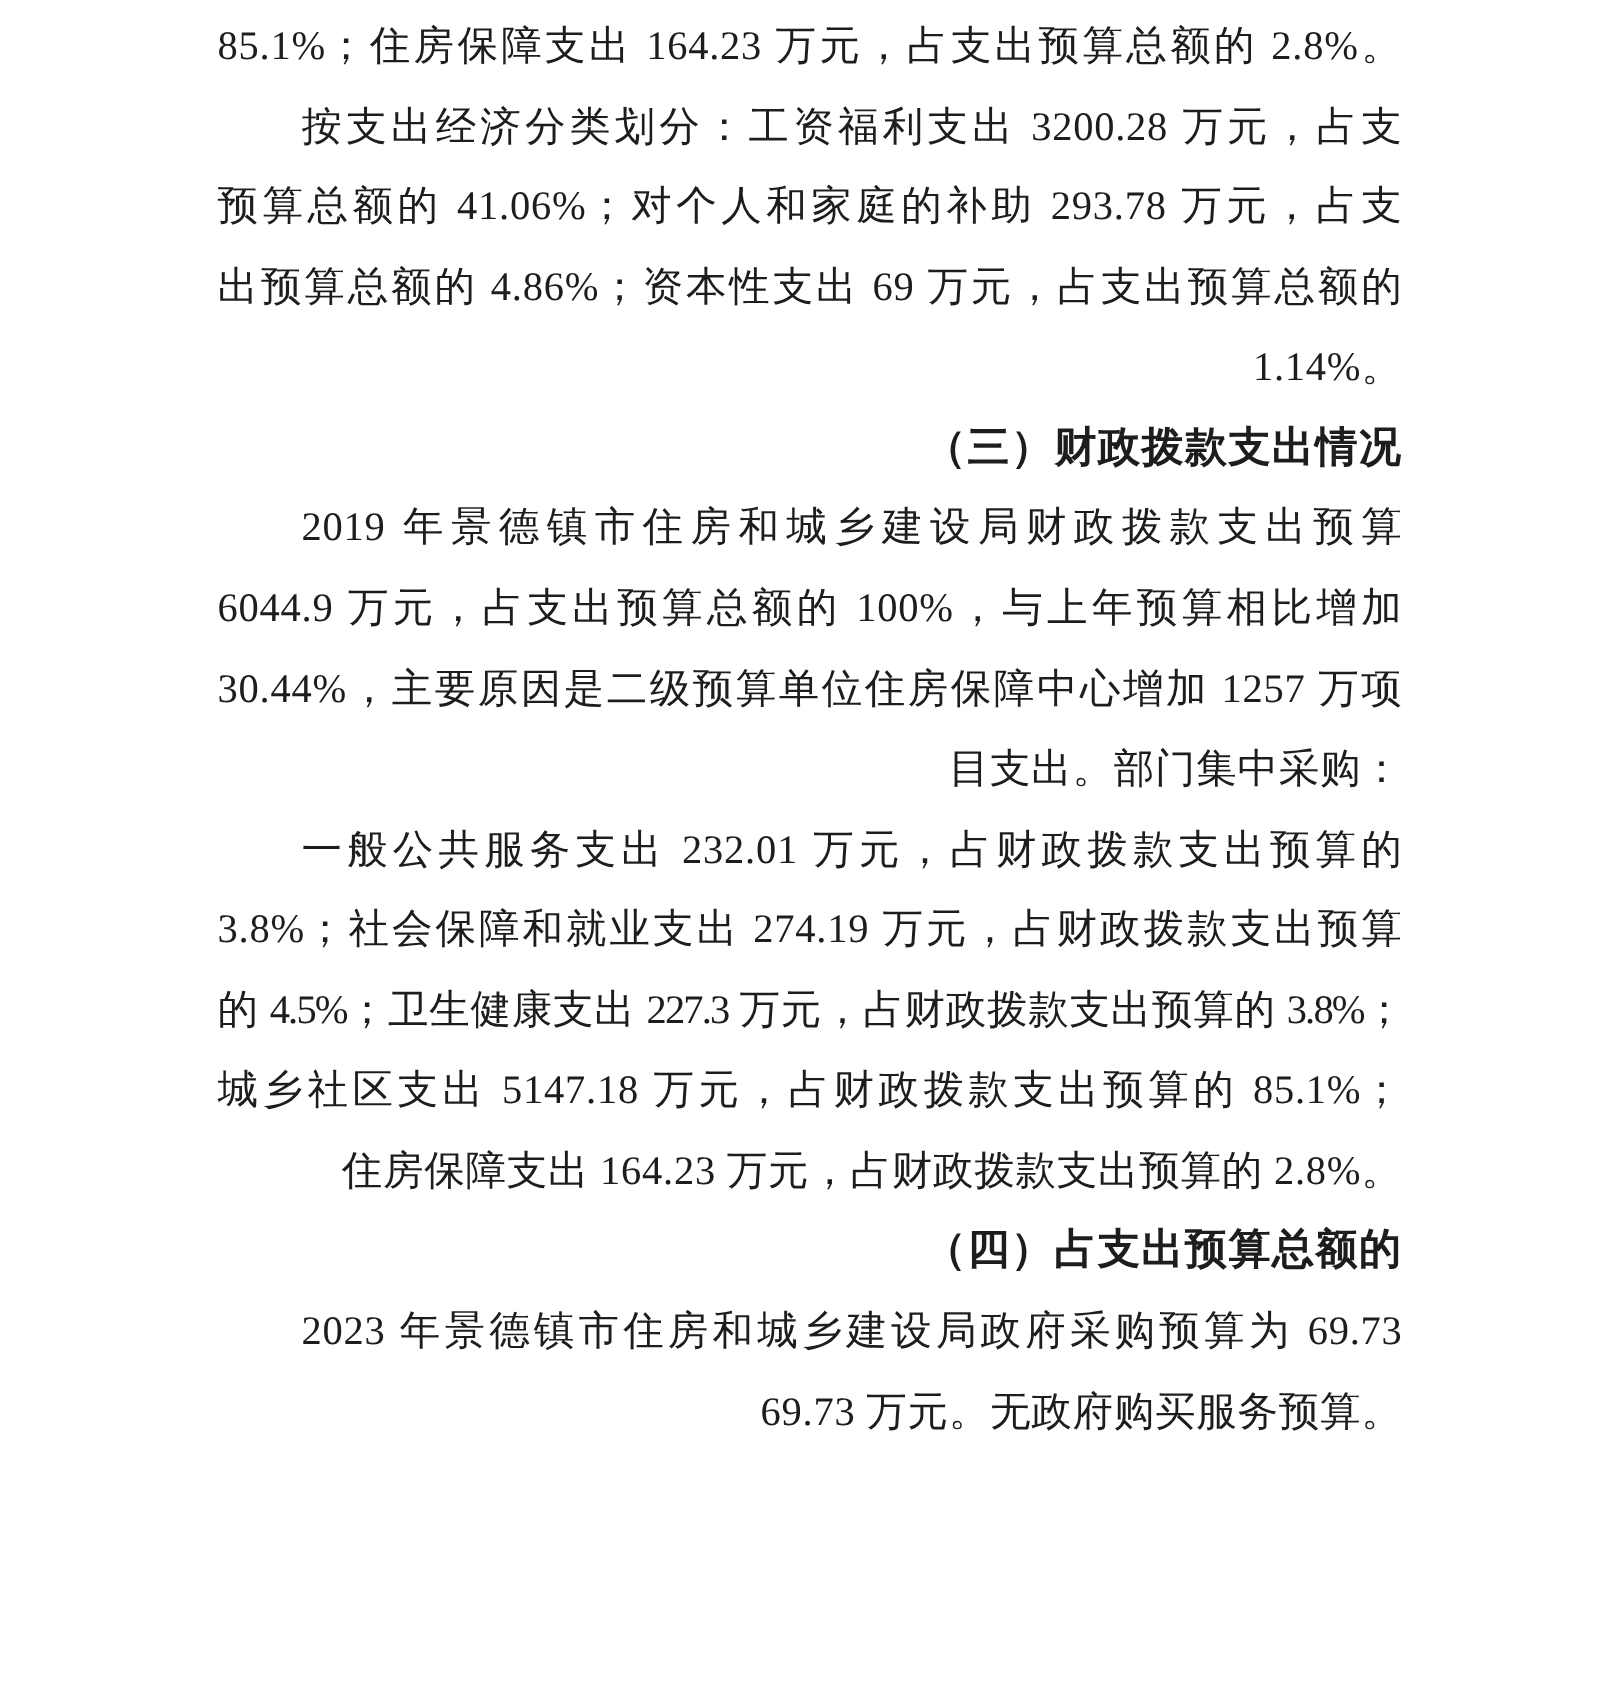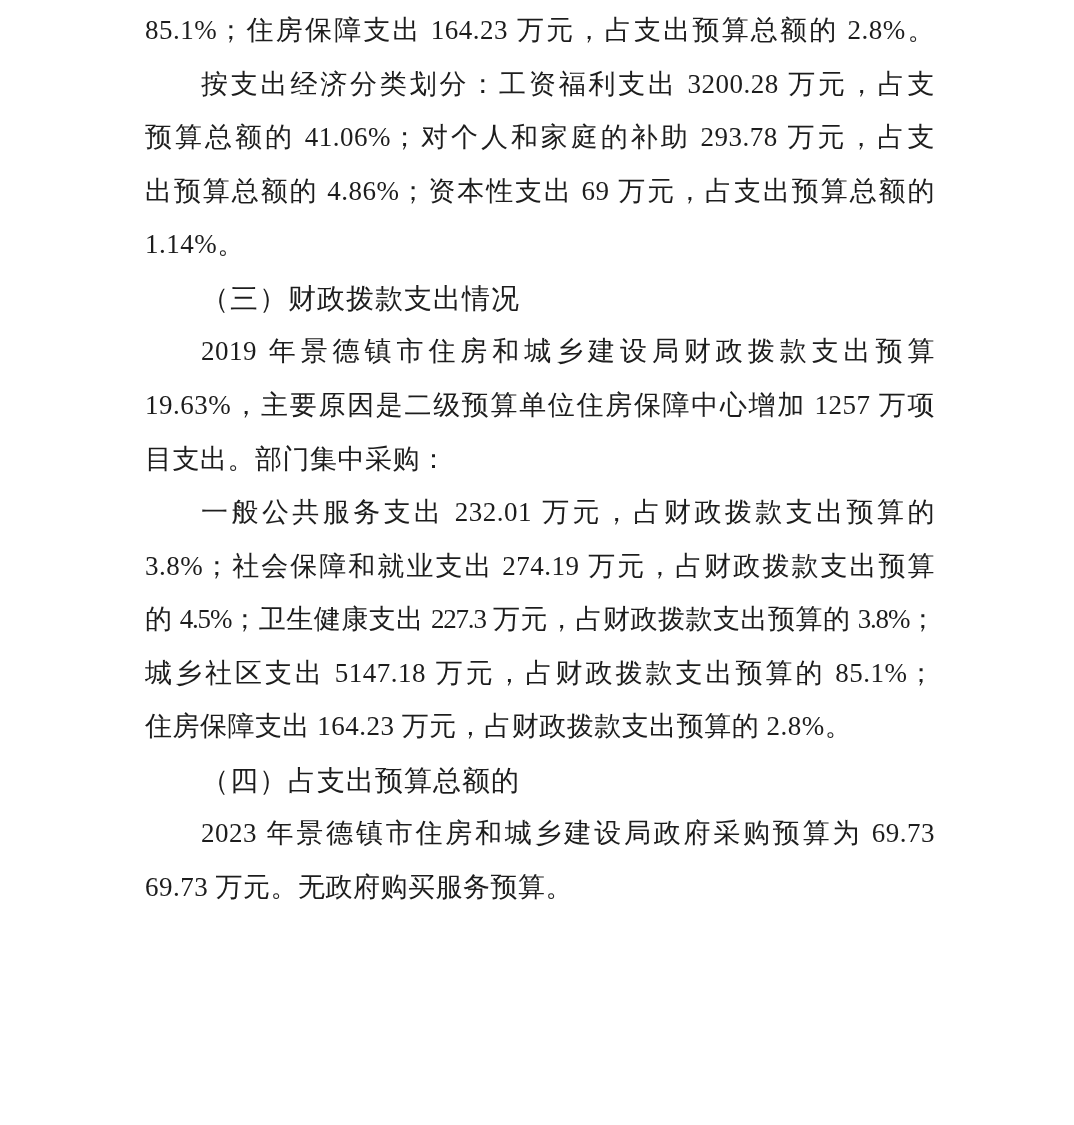--- a/index.html
+++ b/index.html
@@ -25,52 +25,53 @@
     top: 4px;
     width: 790px;
   }
   .line {
     height: 53.57px;
     line-height: 53.57px;
     font-size: 27px;
     letter-spacing: 0.5px;
     color: #1d1d1d;
     white-space: nowrap;
-    text-align: left;
+    text-align: right;
   }
   .line.justify {
     text-align: justify;
     text-align-last: justify;
     text-justify: inter-character;
   }
   .line.indent {
     text-indent: 56px;
   }
   .line.heading {
-    font-weight: 400;
+    font-weight: 700;
     font-size: 28px;
     letter-spacing: 1px;
   }
   .line.tight {
     letter-spacing: -1.2px;
   }
 </style>
 </head>
 <body>
 
 <div class="page">
   <div class="text-col" id="text-col">
       <div class="line justify">85.1%；住房保障支出 164.23 万元，占支出预算总额的 2.8%。</div>
       <div class="line indent justify">按支出经济分类划分：工资福利支出 3200.28 万元，占支</div>
       <div class="line justify">预算总额的 41.06%；对个人和家庭的补助 293.78 万元，占支</div>
       <div class="line justify">出预算总额的 4.86%；资本性支出 69 万元，占支出预算总额的</div>
       <div class="line">1.14%。</div>
       <div class="line heading indent">（三）财政拨款支出情况</div>
       <div class="line indent justify">2019 年景德镇市住房和城乡建设局财政拨款支出预算</div>
-      <div class="line justify">19.63%，主要原因是二级预算单位住房保障中心增加 1257 万项</div>
+      <div class="line justify">6044.9 万元，占支出预算总额的 100%，与上年预算相比增加</div>
+      <div class="line justify">30.44%，主要原因是二级预算单位住房保障中心增加 1257 万项</div>
       <div class="line">目支出。部门集中采购：</div>
       <div class="line indent justify">一般公共服务支出 232.01 万元，占财政拨款支出预算的</div>
       <div class="line justify">3.8%；社会保障和就业支出 274.19 万元，占财政拨款支出预算</div>
       <div class="line justify tight">的 4.5%；卫生健康支出 227.3 万元，占财政拨款支出预算的 3.8%；</div>
       <div class="line justify">城乡社区支出 5147.18 万元，占财政拨款支出预算的 85.1%；</div>
       <div class="line">住房保障支出 164.23 万元，占财政拨款支出预算的 2.8%。</div>
       <div class="line heading indent">（四）占支出预算总额的</div>
       <div class="line indent justify">2023 年景德镇市住房和城乡建设局政府采购预算为 69.73</div>
       <div class="line">69.73 万元。无政府购买服务预算。</div>
     </div>

